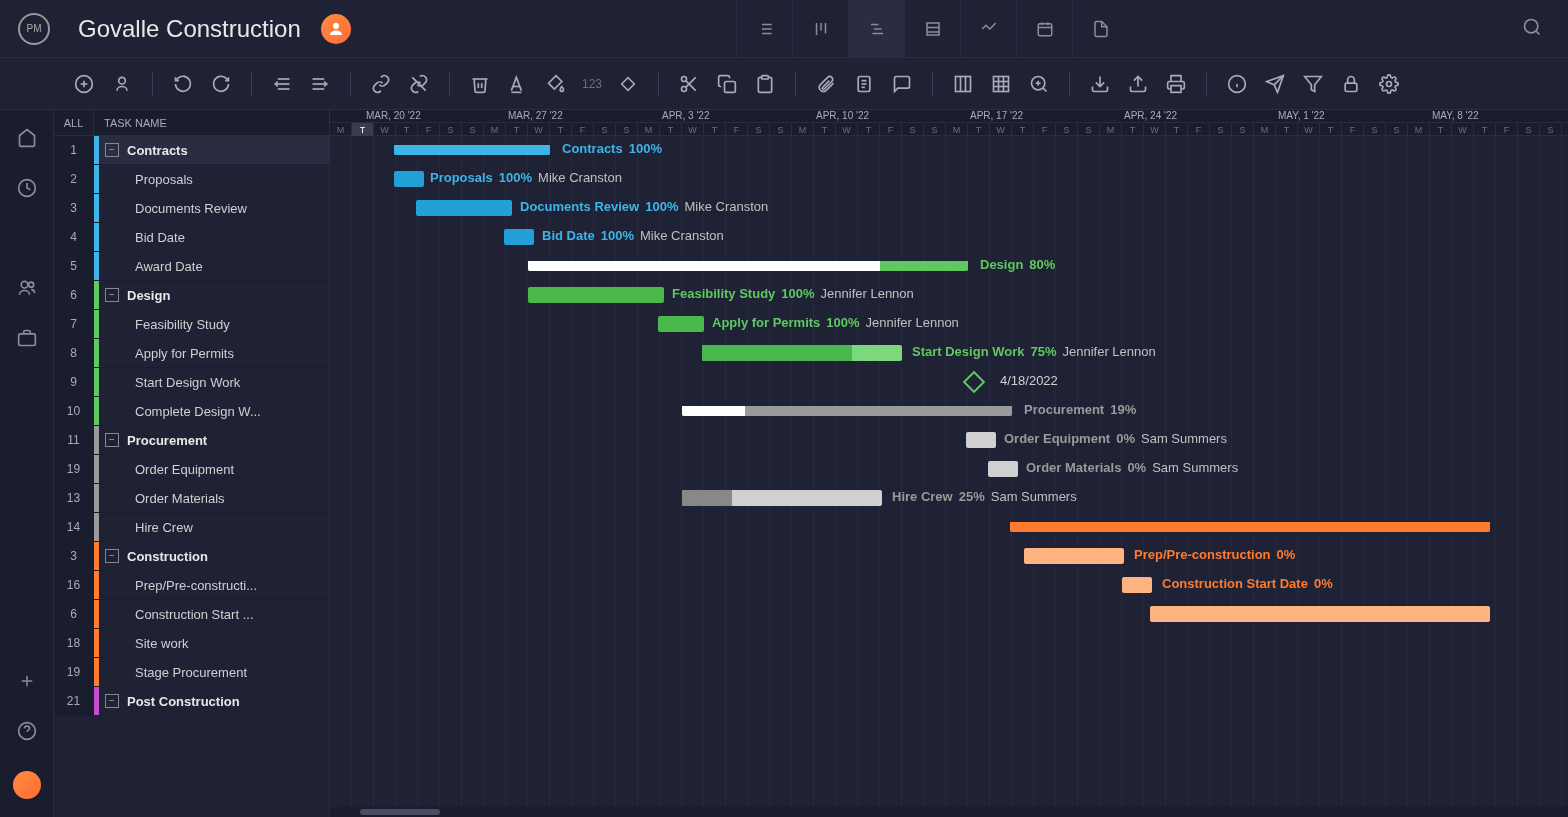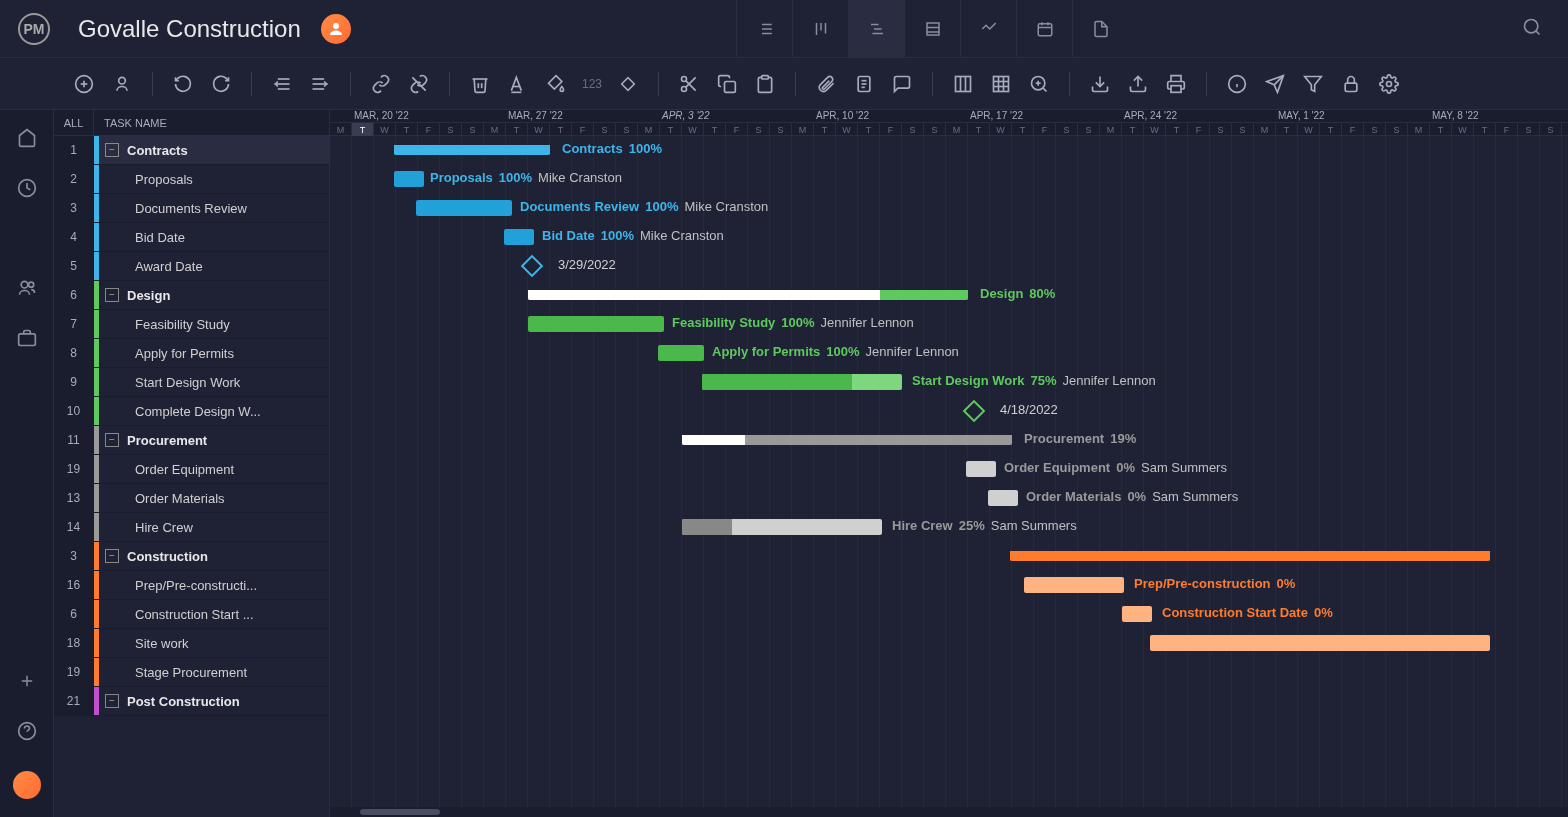--- a/index.html
+++ b/index.html
@@ -1,19 +1,19 @@
 <!DOCTYPE html>
 <html><head>
 <meta charset="utf-8">
 <style>
 *{margin:0;padding:0;box-sizing:border-box}
 body{background:#1a1d2e;color:#e0e0e0;font-family:-apple-system,BlinkMacSystemFont,"Segoe UI",Arial,sans-serif;font-size:13px;overflow:hidden}
 .app{display:flex;flex-direction:column;height:100vh;width:100vw}
 .header{display:flex;align-items:center;height:58px;background:#1f2235;border-bottom:1px solid #2a2d42;padding:0 18px}
-.logo{width:32px;height:32px;border:2px solid #999;border-radius:50%;display:flex;align-items:center;justify-content:center;font-size:14px;font-weight:bold;color:#aaa;margin-right:28px}
+.logo{width:32px;height:32px;border:2px solid #999;border-radius:50%;display:flex;align-items:center;justify-content:center;font-size:10px;font-weight:normal;color:#aaa;margin-right:28px}
 .title{font-size:24px;font-weight:400;color:#e8e8e8;margin-right:20px}
 .avatar{width:30px;height:30px;border-radius:50%;background:linear-gradient(135deg,#ff8c42,#ff6b35);display:flex;align-items:center;justify-content:center}
 .avatar svg{width:18px;height:18px}
 .view-tabs{display:flex;margin-left:auto;gap:0}
 .view-tab{width:56px;height:58px;display:flex;align-items:center;justify-content:center;color:#8a8d9f;cursor:pointer;border-left:1px solid #2a2d42}
 .view-tab.active{background:#2a2d42}
 .search-btn{margin-left:auto;color:#8a8d9f;cursor:pointer;padding:8px}
 .toolbar{display:flex;align-items:center;height:52px;background:#1f2235;border-bottom:1px solid #2a2d42;padding:0 18px 0 72px;gap:14px}
 .tool-icon{color:#a8abbd;cursor:pointer;display:flex;align-items:center;justify-content:center;width:24px;height:24px}
 .tool-sep{width:1px;height:24px;background:#3a3d52;margin:0 4px}
@@ -512,23 +512,23 @@
     <div class="task-color" style="background:#c050d0"></div>
     <div class="task-expand">−</div>
     <div class="task-name bold">Post Construction</div>
             </div>
           </div>
       </div>
 
       <div class="gantt">
         <div class="gantt-header">
           <div class="month-row" id="month-row">
-              <div class="month-label" style="left: 20px;">MAR, 20 '22</div>
+              <div class="month-label" style="left: 32px;">MAR, 20 '22</div>
               <div class="month-label" style="left: 174px;">MAR, 27 '22</div>
-              <div class="month-label" style="left: 328px; font-style: italic;">APR, 3 '22</div>
+              <div class="month-label" style="left: 328px;">APR, 3 '22</div>
               <div class="month-label" style="left: 482px;">APR, 10 '22</div>
               <div class="month-label" style="left: 636px;">APR, 17 '22</div>
               <div class="month-label" style="left: 790px;">APR, 24 '22</div>
               <div class="month-label" style="left: 944px;">MAY, 1 '22</div>
               <div class="month-label" style="left: 1098px;">MAY, 8 '22</div>
             </div>
           <div class="day-row" id="day-row">
               <div class="day-cell" style="width: 22px;">M</div>
               <div class="day-cell today" style="width: 22px;">T</div>
               <div class="day-cell" style="width: 22px;">W</div>
@@ -610,26 +610,20 @@
                 <span class="pct">100%</span>
                 <span class="assignee">Mike Cranston</span>
               </div>
             </div>
             <div class="gantt-row">
               <div class="bar" style="left: 174px; width: 30px; background: rgb(34, 160, 216); color: rgb(34, 160, 216);"></div>
               <div class="bar-label c-blue" style="left: 212px;">
                 <span class="name">Bid Date</span>
                 <span class="pct">100%</span>
                 <span class="assignee">Mike Cranston</span>
-              </div>
-            </div>
-            <div class="gantt-row">
-              <div class="milestone" style="left: 194px; border-color: rgb(61, 181, 232); background: rgb(31, 34, 53);"></div>
-              <div class="bar-label" style="left: 228px;">
-                <span style="color:#d0d0d0">3/29/2022</span>
               </div>
             </div>
             <div class="gantt-row">
               <div class="bar bar-summary" style="left: 198px; width: 440px; background: rgb(94, 201, 94); color: rgb(94, 201, 94);">
                 <div class="bar-progress" style="width: 80%; background: rgb(255, 255, 255);"></div>
                 <div style="position: absolute; height: 3px; top: 0px; left: 0px; width: 80%; background: rgb(255, 255, 255);"></div>
               </div>
               <div class="bar-label c-green" style="left: 650px;">
                 <span class="name">Design</span>
                 <span class="pct">80%</span>

